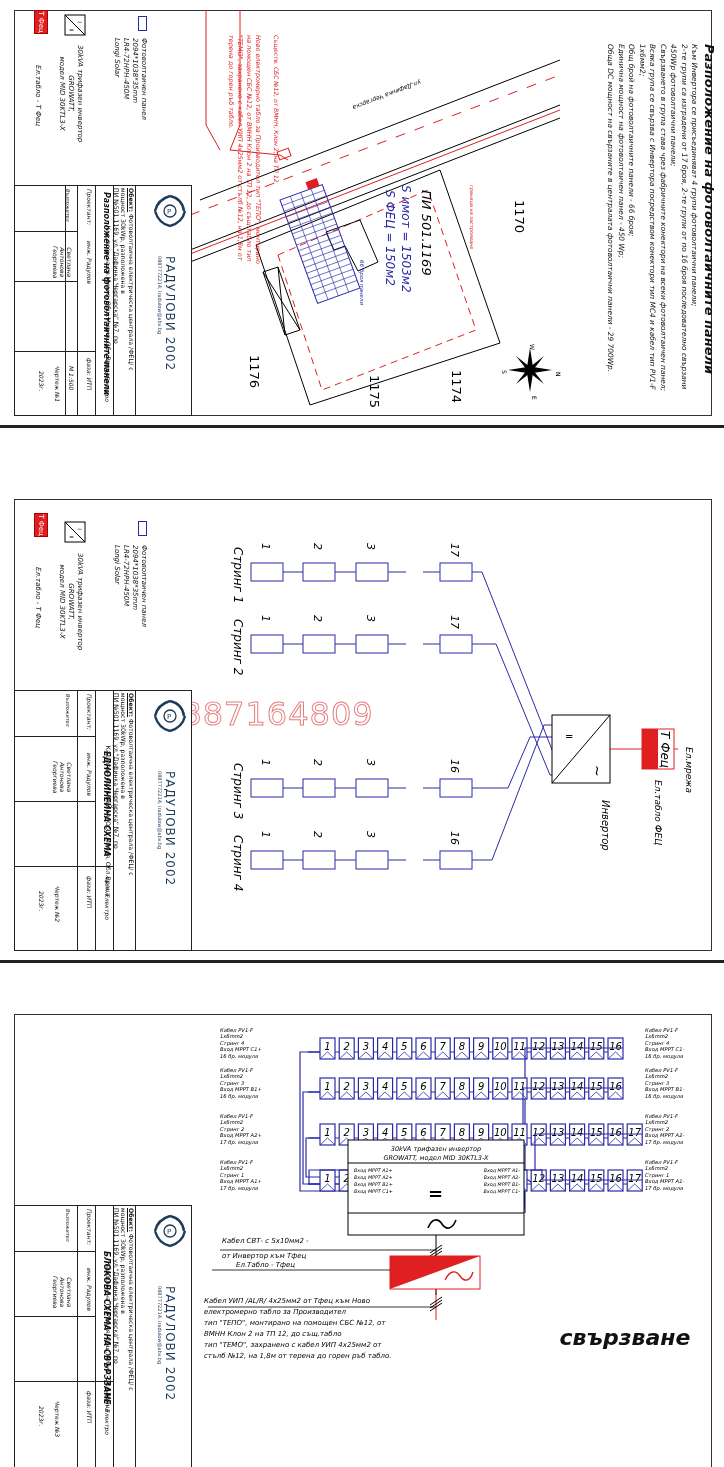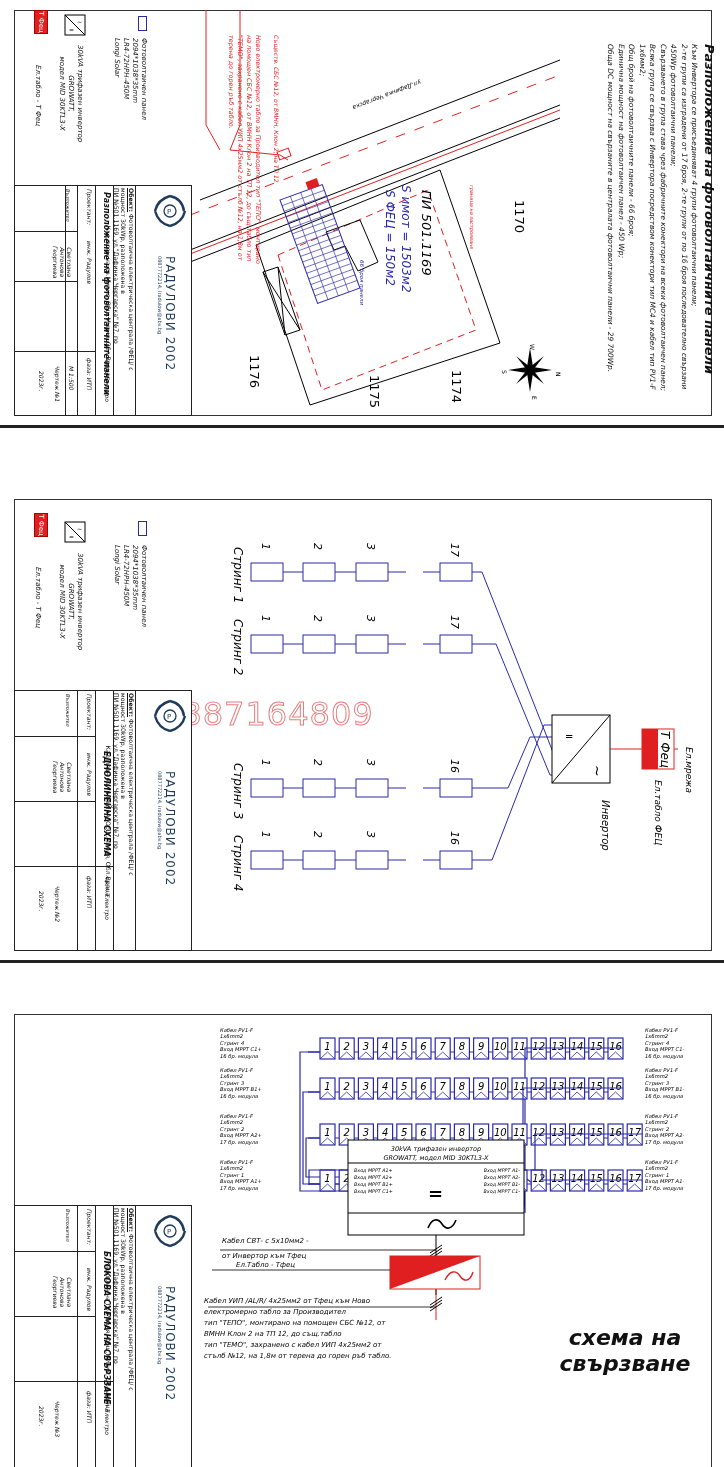--- a/index.html
+++ b/index.html
@@ -707,21 +707,20 @@
       <text x="14" y="303">Кабел УИП /AL/R/ 4x25мм2 от Тфец към Ново</text>
       <text x="14" y="314">електромерно табло за Производител</text>
       <text x="14" y="325">тип "ТЕПО", монтирано на помощен СБС №12, от</text>
       <text x="14" y="336">ВМНН Клон 2 на ТП 12, до същ.табло</text>
       <text x="14" y="347">тип "ТЕМО", захранено с кабел УИП 4x25мм2 от</text>
       <text x="14" y="358">стълб №12, на 1,8м от терена до горен ръб табло.</text>
     </g>
   </svg>
 
   <div class="big-title" style="left:540px;top:325px;width:170px;">
-      <div>схема на</div>
       <div>свързване</div>
   </div>
 
   <div style="position:absolute;left:14px;top:205px;width:176px;height:261px;border:1px solid #222;background:#fff;">
     <svg style="position:absolute;left:138px;top:8px;" width="34" height="34" viewBox="0 0 34 34">
         <circle cx="17" cy="17" r="6" fill="none" stroke="#1e3c5a" stroke-width="1.3"></circle>
         <path d="M17 2 C26 4 30 10 31 17 M32 17 C30 26 24 30 17 32 M17 32 C8 30 4 24 2 17 M2 17 C4 8 10 4 17 2" fill="none" stroke="#1e3c5a" stroke-width="2.4"></path>
         <text x="14" y="20" font-size="7" fill="#1e3c5a">P</text>
       </svg>
     <div class="rot" style="left:162px;top:80px;font-size:12px;color:#1e3c5a;letter-spacing:1px;white-space:nowrap;">РАДУЛОВИ 2002</div>

